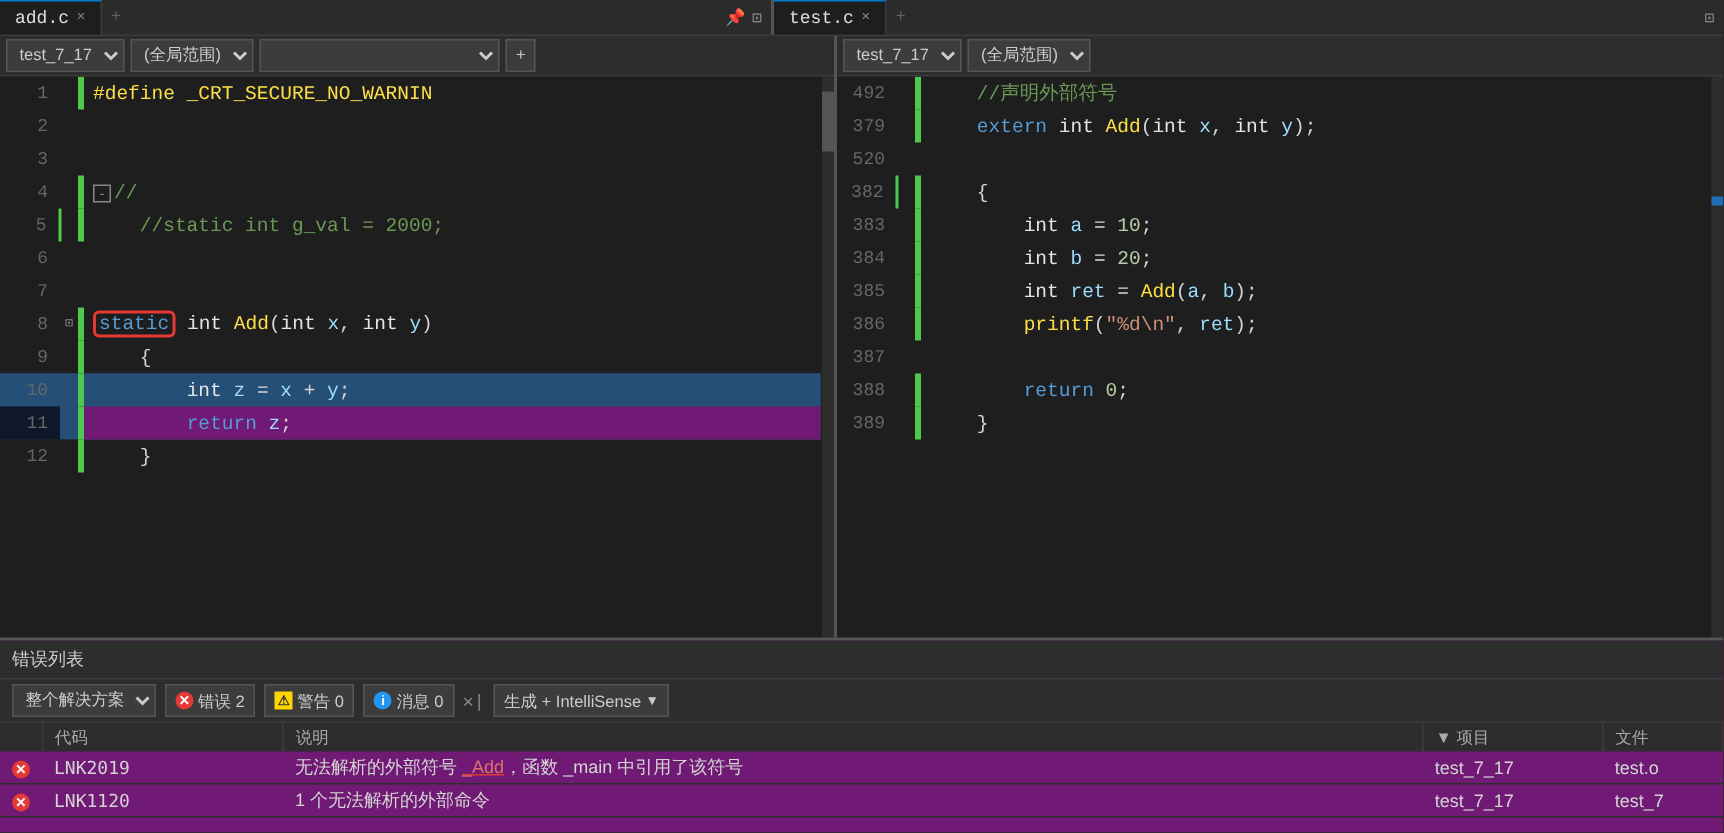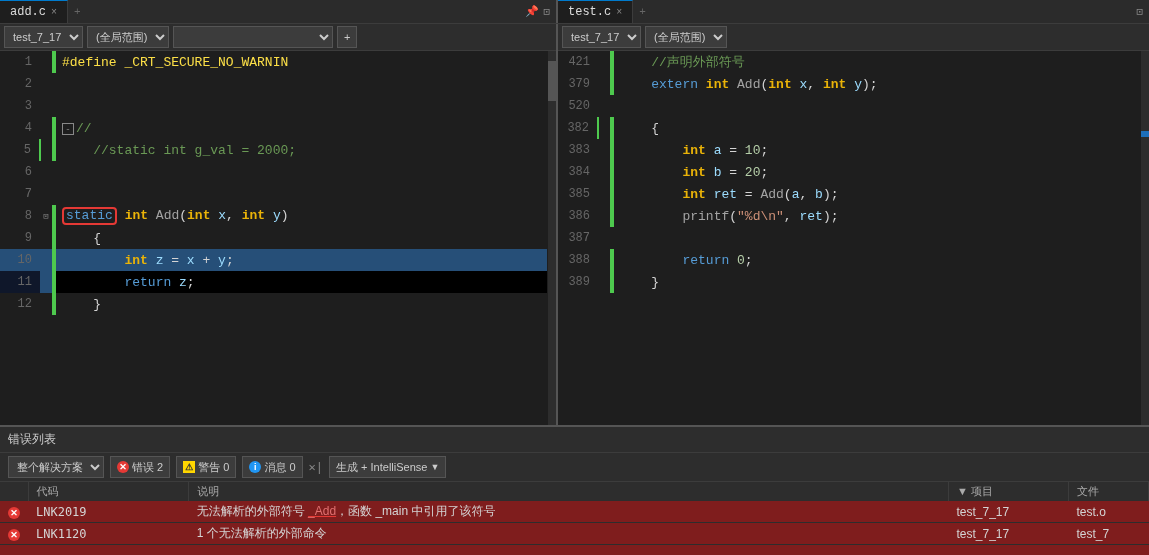--- a/index.html
+++ b/index.html
@@ -120,22 +120,22 @@
     .line-content {
       padding-left: 6px;
       white-space: pre;
       font-size: 13px;
       vertical-align: middle;
       color: #d4d4d4;
     }
 
     
     .kw { color: #569cd6; }
-    .kw-type { color: #eab308; font-weight: bold; }
-    .fn { color: #a3a3a3; }
+    .kw-type { color: #e5e5e5; }
+    .fn { color: #fde047; }
     .str { color: #ce9178; }
     .comment { color: #6a9955; }
     .num { color: #b5cea8; }
     .param { color: #9cdcfe; }
     .macro { color: #fde047; }
 
     
     .collapse-box {
       display: inline-block;
       width: 12px;
@@ -158,21 +158,21 @@
     .scroll-thumb {
       width: 100%;
       height: 40px;
       background: #555;
       position: absolute;
       top: 10px;
     }
 
     
     .error-list-panel {
-      background: #7f1d1d;
+      background: #701a75;
       border-top: 2px solid #555;
       height: 130px;
       display: flex;
       flex-direction: column;
     }
     .error-list-header {
       display: flex;
       align-items: center;
       padding: 4px 8px;
       background: #2d2d2d;
@@ -274,21 +274,21 @@
       display: flex;
       flex: 1;
       overflow: hidden;
     }
   </style>
 </head>
 <body>
 
 <div style="display:flex; background:#2b2b2b; border-bottom:1px solid #3c3c3c;">
 
-  <div style="display:flex; width:558px; border-right:2px solid #555;">
+  <div style="display:flex; width:516px; border-right:2px solid #555;">
     <div class="tab active">
       <span>add.c</span>
       <span class="close-btn">×</span>
     </div>
     <div style="display:flex; align-items:center; padding:4px 6px; color:#666; font-size:11px; cursor:pointer;">
       <span>+</span>
     </div>
     <div style="flex:1; display:flex; align-items:center; justify-content:flex-end; padding-right:6px; gap:4px;">
       <span style="color:#888; font-size:11px; cursor:pointer;">📌</span>
       <span style="color:#888; font-size:11px; cursor:pointer;">⊡</span>
@@ -396,21 +396,21 @@
             <td class="line-num" style="background:#264f78;">10</td>
             <td class="line-indicator" style="background:#264f78;"></td>
             <td class="gutter-green"></td>
             <td class="line-content" style="background:#264f78;">&nbsp;&nbsp;&nbsp;&nbsp;&nbsp;&nbsp;&nbsp;&nbsp;<span class="kw-type">int</span> <span class="param">z</span> = <span class="param">x</span> + <span class="param">y</span>;</td>
           </tr>
 
           <tr style="background:#264f78;">
             <td class="line-num" style="background:#0f172a;">11</td>
             <td class="line-indicator" style="background:#264f78;"></td>
             <td class="gutter-green"></td>
-            <td class="line-content" style="background:#000000;">&nbsp;&nbsp;&nbsp;&nbsp;&nbsp;&nbsp;&nbsp;&nbsp;<span class="kw">return</span> <span class="param">z</span>;</td>
+            <td class="line-content" style="background:#701a75;">&nbsp;&nbsp;&nbsp;&nbsp;&nbsp;&nbsp;&nbsp;&nbsp;<span class="kw">return</span> <span class="param">z</span>;</td>
           </tr>
 
           <tr>
             <td class="line-num">12</td>
             <td class="line-indicator"></td>
             <td class="gutter-green"></td>
             <td class="line-content">&nbsp;&nbsp;&nbsp;&nbsp;}</td>
           </tr>
         </tbody>
           </table>
@@ -430,21 +430,21 @@
       <select class="toolbar-select">
         <option>(全局范围)</option>
       </select>
     </div>
     <div class="editor-wrapper">
       <div class="code-area">
         <table class="code-table">
 
           <tbody>
               <tr>
-            <td class="line-num">421</td>
+            <td class="line-num">492</td>
             <td class="line-indicator"></td>
             <td class="gutter-green"></td>
             <td class="line-content"><span class="comment">&nbsp;&nbsp;&nbsp;&nbsp;//声明外部符号</span></td>
           </tr>
 
           <tr>
             <td class="line-num">379</td>
             <td class="line-indicator"></td>
             <td class="gutter-green"></td>
             <td class="line-content">&nbsp;&nbsp;&nbsp;&nbsp;<span class="kw">extern</span> <span class="kw-type">int</span> <span class="fn">Add</span>(<span class="kw-type">int</span> <span class="param">x</span>, <span class="kw-type">int</span> <span class="param">y</span>);</td>

